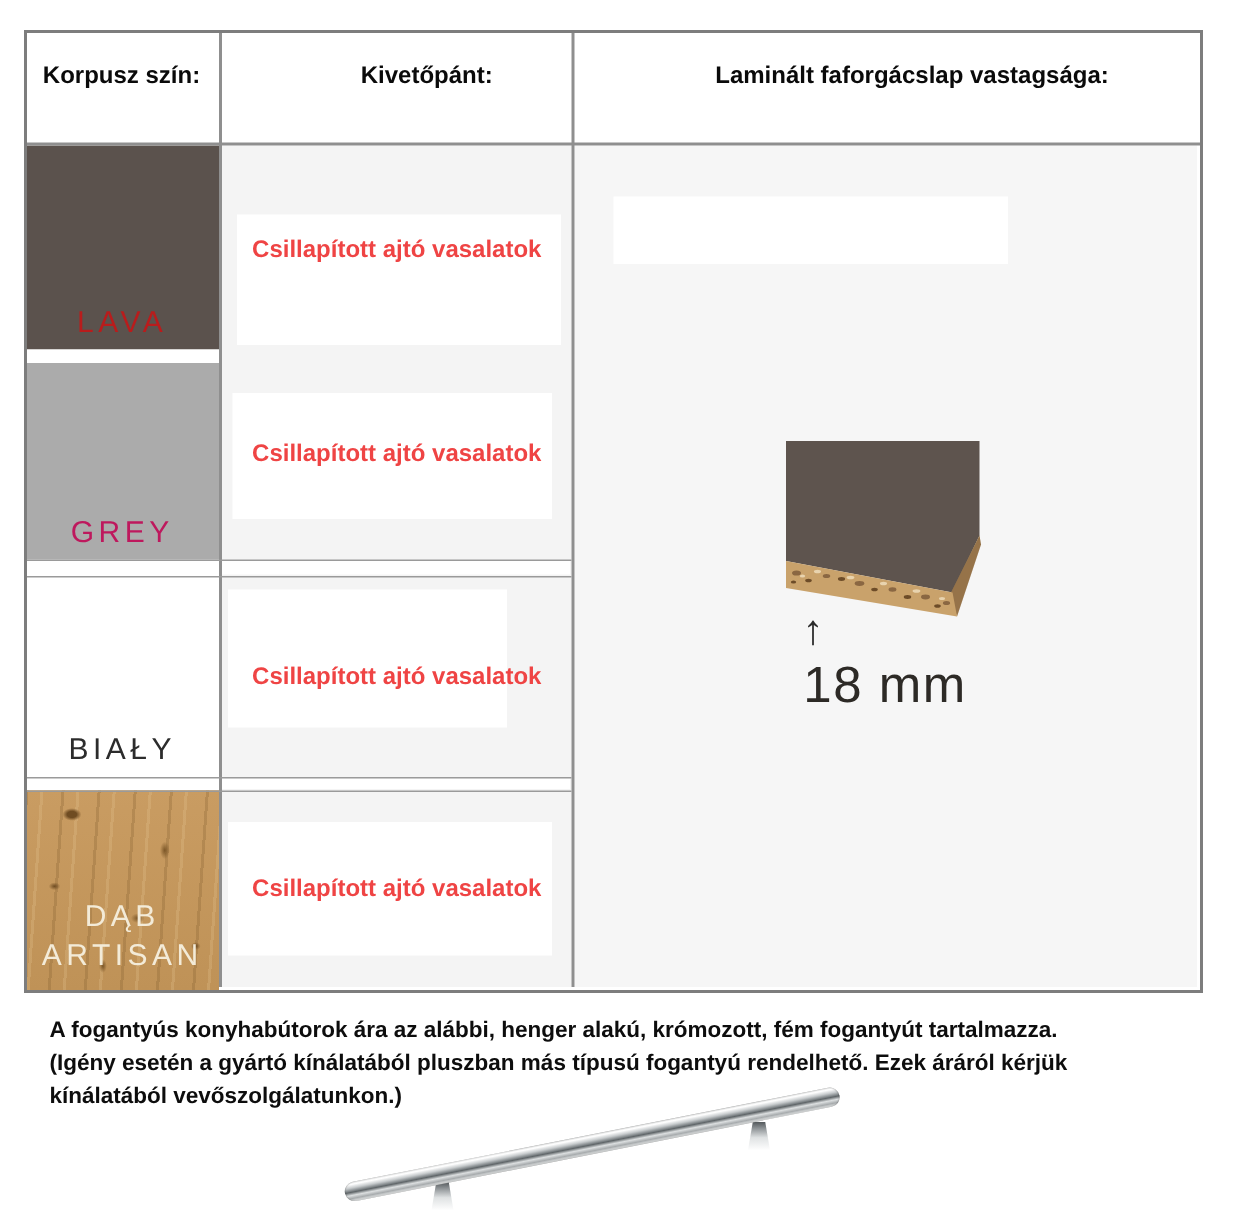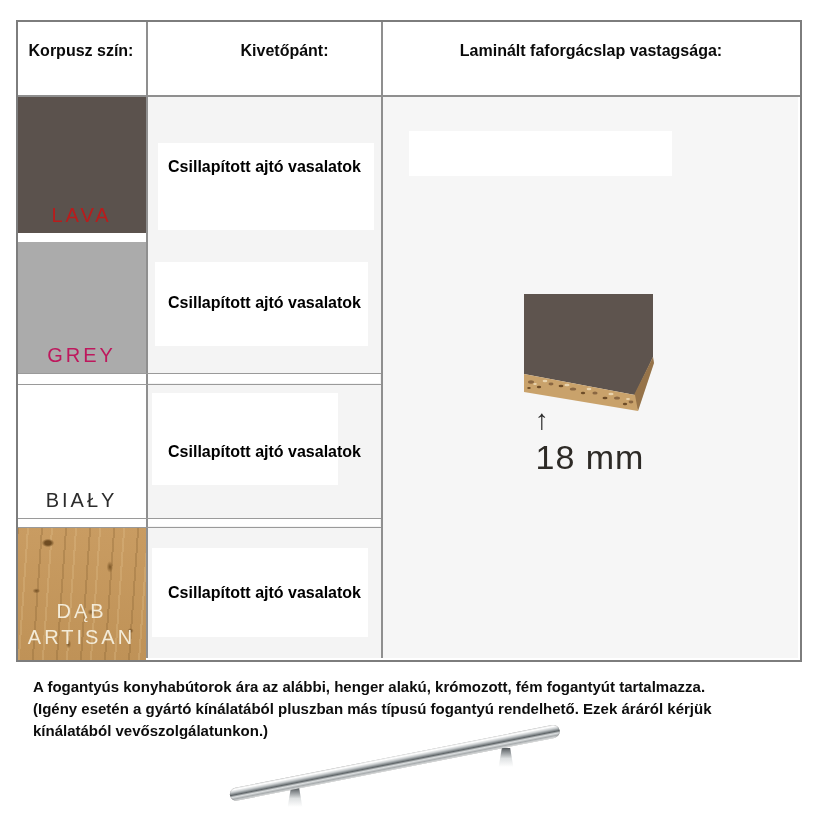--- a/index.html
+++ b/index.html
@@ -22,21 +22,21 @@
   .header-cell{
     top:20px;height:75px;display:flex;align-items:center;justify-content:center;
     font-weight:bold;font-size:16px;color:#0a0a0a;z-index:3;text-align:center;
     padding-bottom:14px;box-sizing:border-box;
   }
   .col2-bg{left:148px;top:97px;width:233px;height:561px;background:#f4f4f4;z-index:1;}
   .col3-bg{left:383px;top:97px;width:415px;height:561px;background:#f6f6f6;z-index:1;}
   .white-patch{background:#ffffff;z-index:2;}
   .hinge-text{
     left:148px;width:233px;text-align:center;font-weight:bold;font-size:16px;
-    color:#000000;z-index:3;
+    color:#ef4444;z-index:3;
   }
   
   .swatch{left:17px;width:129px;z-index:2;}
   .swatch-label{
     left:17px;width:129px;text-align:center;font-size:20px;letter-spacing:3px;
     z-index:3;line-height:26px;
   }
   .wood{
     background-color:#c49659;
     background-image:
@@ -92,21 +92,21 @@
 <div class="abs white-patch" style="left:152px;top:393px;width:186px;height:92px;"></div>
 <div class="abs white-patch" style="left:152px;top:548px;width:216px;height:89px;"></div>
 <div class="abs white-patch" style="left:409px;top:131px;width:263px;height:45px;"></div>
 
 <div class="abs header-cell" style="left:16px;width:130px;">
   <span>Korpusz szín:</span>
 </div>
 <div class="abs header-cell" style="left:146px;width:277px;">
   <span>Kivetőpánt:</span>
 </div>
-<div class="abs header-cell" style="left:381px;width:420px;">
+<div class="abs header-cell" style="left:398px;width:420px;">
   <span>Laminált faforgácslap vastagsága:</span>
 </div>
 
 <div class="abs swatch" style="top: 97px; height: 136px; background-color: rgb(91, 82, 77);"></div>
 <div class="abs swatch-label" style="top: 202px; color: #b91c1c;">LAVA</div>
 
 <div class="abs gap-band" style="left:17px;top:233px;width:129px;height:9px;z-index:4;"></div>
 
 <div class="abs swatch" style="top: 242px; height: 131px; background-color: rgb(171, 171, 171);"></div>
 <div class="abs swatch-label" style="top: 342px; color: #be185d;">GREY</div>

